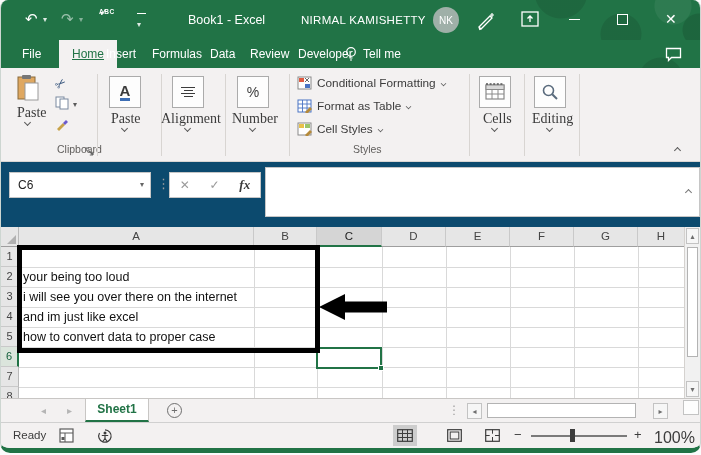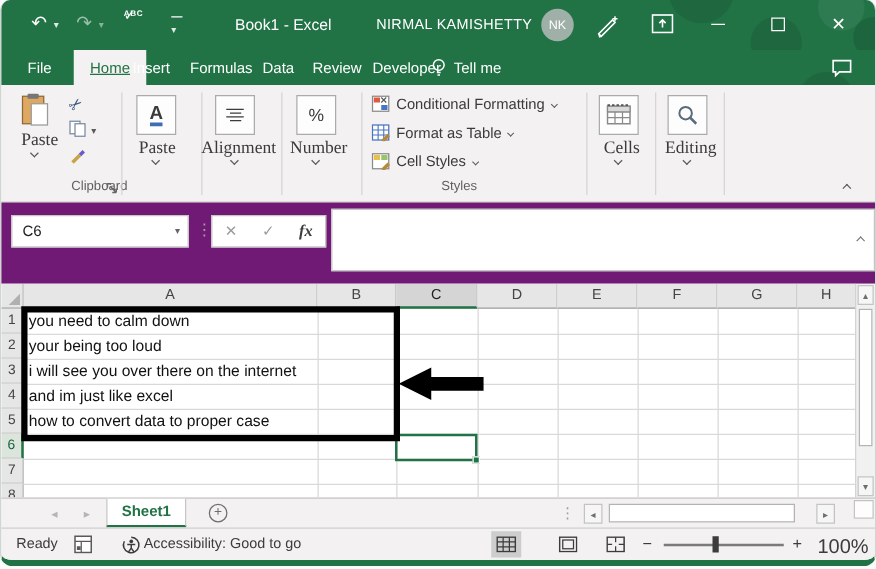--- a/index.html
+++ b/index.html
@@ -50,21 +50,21 @@
   .chev { display:inline-block; width:5px; height:5px; border-right:1.4px solid #5a5a5a; border-bottom:1.4px solid #5a5a5a; transform:rotate(45deg); }
   .chev-abs { position:absolute; width:5px; height:5px; border-right:1.4px solid #5a5a5a; border-bottom:1.4px solid #5a5a5a; transform:rotate(45deg); }
   .chev-up { transform:rotate(-135deg) !important; }
   .font-A { font-size:15px; font-weight:bold; color:#3b3b3b; border-bottom:3px solid #3d6eb4; line-height:15px; }
   .align-lines { width:15px; }
   .align-lines i { display:block; border-top:1.6px solid #3b3b3b; margin:2.1px auto; }
   .styles-item { position:absolute; display:flex; align-items:center; gap:5px; font-size:11.8px; color:#3b3b3b; }
   .pct { font-size:14px; color:#3b3b3b; }
 
   
-  .fstrip { position:absolute; left:0; top:162px; width:100%; height:65px; background:#701a75; }
+  .fstrip { position:absolute; left:0; top:162px; width:100%; height:65px; background:#0c4a6e; }
   .namebox { position:absolute; left:8px; top:10px; width:142px; height:26px; background:#fff; border:1px solid #c6c6c6;
              font-size:12px; color:#222; line-height:24px; padding-left:8px; }
   .namebox .dd { position:absolute; right:6px; top:0; font-size:8px; color:#666; line-height:24px; }
   .vdots { position:absolute; left:156px; top:14px; color:#a0a0a0; font-size:13px; }
   .fxgroup { position:absolute; left:168px; top:10px; width:92px; height:26px; background:#fff; border:1px solid #c6c6c6;
              display:flex; align-items:center; justify-content:space-around; }
   .fx-x { color:#9a9a9a; font-size:12px; }
   .fx-ok { color:#9a9a9a; font-size:12px; }
   .fx-fx { font-family:"Liberation Serif", serif; font-style:italic; font-weight:bold; color:#3c3c3c; font-size:13px; }
   .formulabox { position:absolute; left:264px; top:5px; width:435px; height:50px; background:#fff; border:1px solid #c6c6c6;
@@ -346,21 +346,20 @@
     <div class="vline" style="left:573px;"></div>
     <div class="vline" style="left:637px;"></div>
     <div class="hline" style="top:40px;"></div>
     <div class="hline" style="top:60px;"></div>
     <div class="hline" style="top:80px;"></div>
     <div class="hline" style="top:100px;"></div>
     <div class="hline" style="top:120px;"></div>
     <div class="hline" style="top:140px;"></div>
     <div class="hline" style="top:160px;"></div>
 
-    <div class="celltext" style="top:23px;">you need to calm down</div>
     <div class="celltext" style="top:43px;">your being too loud</div>
     <div class="celltext" style="top:63px;">i will see you over there on the internet</div>
     <div class="celltext" style="top:103px;">how to convert data to proper case</div>
     <div class="celltext" style="top:83px;">and im just like excel</div>
 
     <div class="range-border"></div>
     <div class="big-arrow">
       <svg width="68" height="28" viewBox="0 0 68 28">
         <polygon points="0,14 26,1 26,8.5 68,8.5 68,19.5 26,19.5 26,27" fill="#000"></polygon>
       </svg>
@@ -397,21 +396,20 @@
         <rect x="2.5" y="9" width="3" height="3" fill="#5a5a5a"></rect>
       </svg>
     </span>
     <span class="abs" style="left:96px; top:5px;">
       <svg width="16" height="16" viewBox="0 0 16 16">
         <path d="M2.5 5 A6.2 6.2 0 1 0 8 1.8" fill="none" stroke="#3c3c3c" stroke-width="1.2"></path>
         <circle cx="8" cy="5" r="1.5" fill="#3c3c3c"></circle>
         <path d="M4.8 7.5 h6.4 M8 7.5 v3 M8 10.5 l-2.2 3 M8 10.5 l2.2 3" stroke="#3c3c3c" stroke-width="1.2"></path>
       </svg>
     </span>
-    <span class="abs st-text" style="left:114px; top:6px;">Accessibility: Good to go</span>
 
     <div class="viewbtn active" style="left:392px;">
       <svg width="16" height="13" viewBox="0 0 16 13">
         <rect x="0.7" y="0.7" width="14.6" height="11.6" fill="none" stroke="#3c3c3c" stroke-width="1.2"></rect>
         <path d="M0.7 4.5 h14.6 M0.7 8.5 h14.6 M5.5 0.7 v11.6 M10.5 0.7 v11.6" stroke="#3c3c3c" stroke-width="1"></path>
       </svg>
     </div>
     <div class="viewbtn" style="left:441px;">
       <svg width="15" height="13" viewBox="0 0 15 13">
         <rect x="0.7" y="0.7" width="13.6" height="11.6" fill="none" stroke="#3c3c3c" stroke-width="1.2"></rect>

